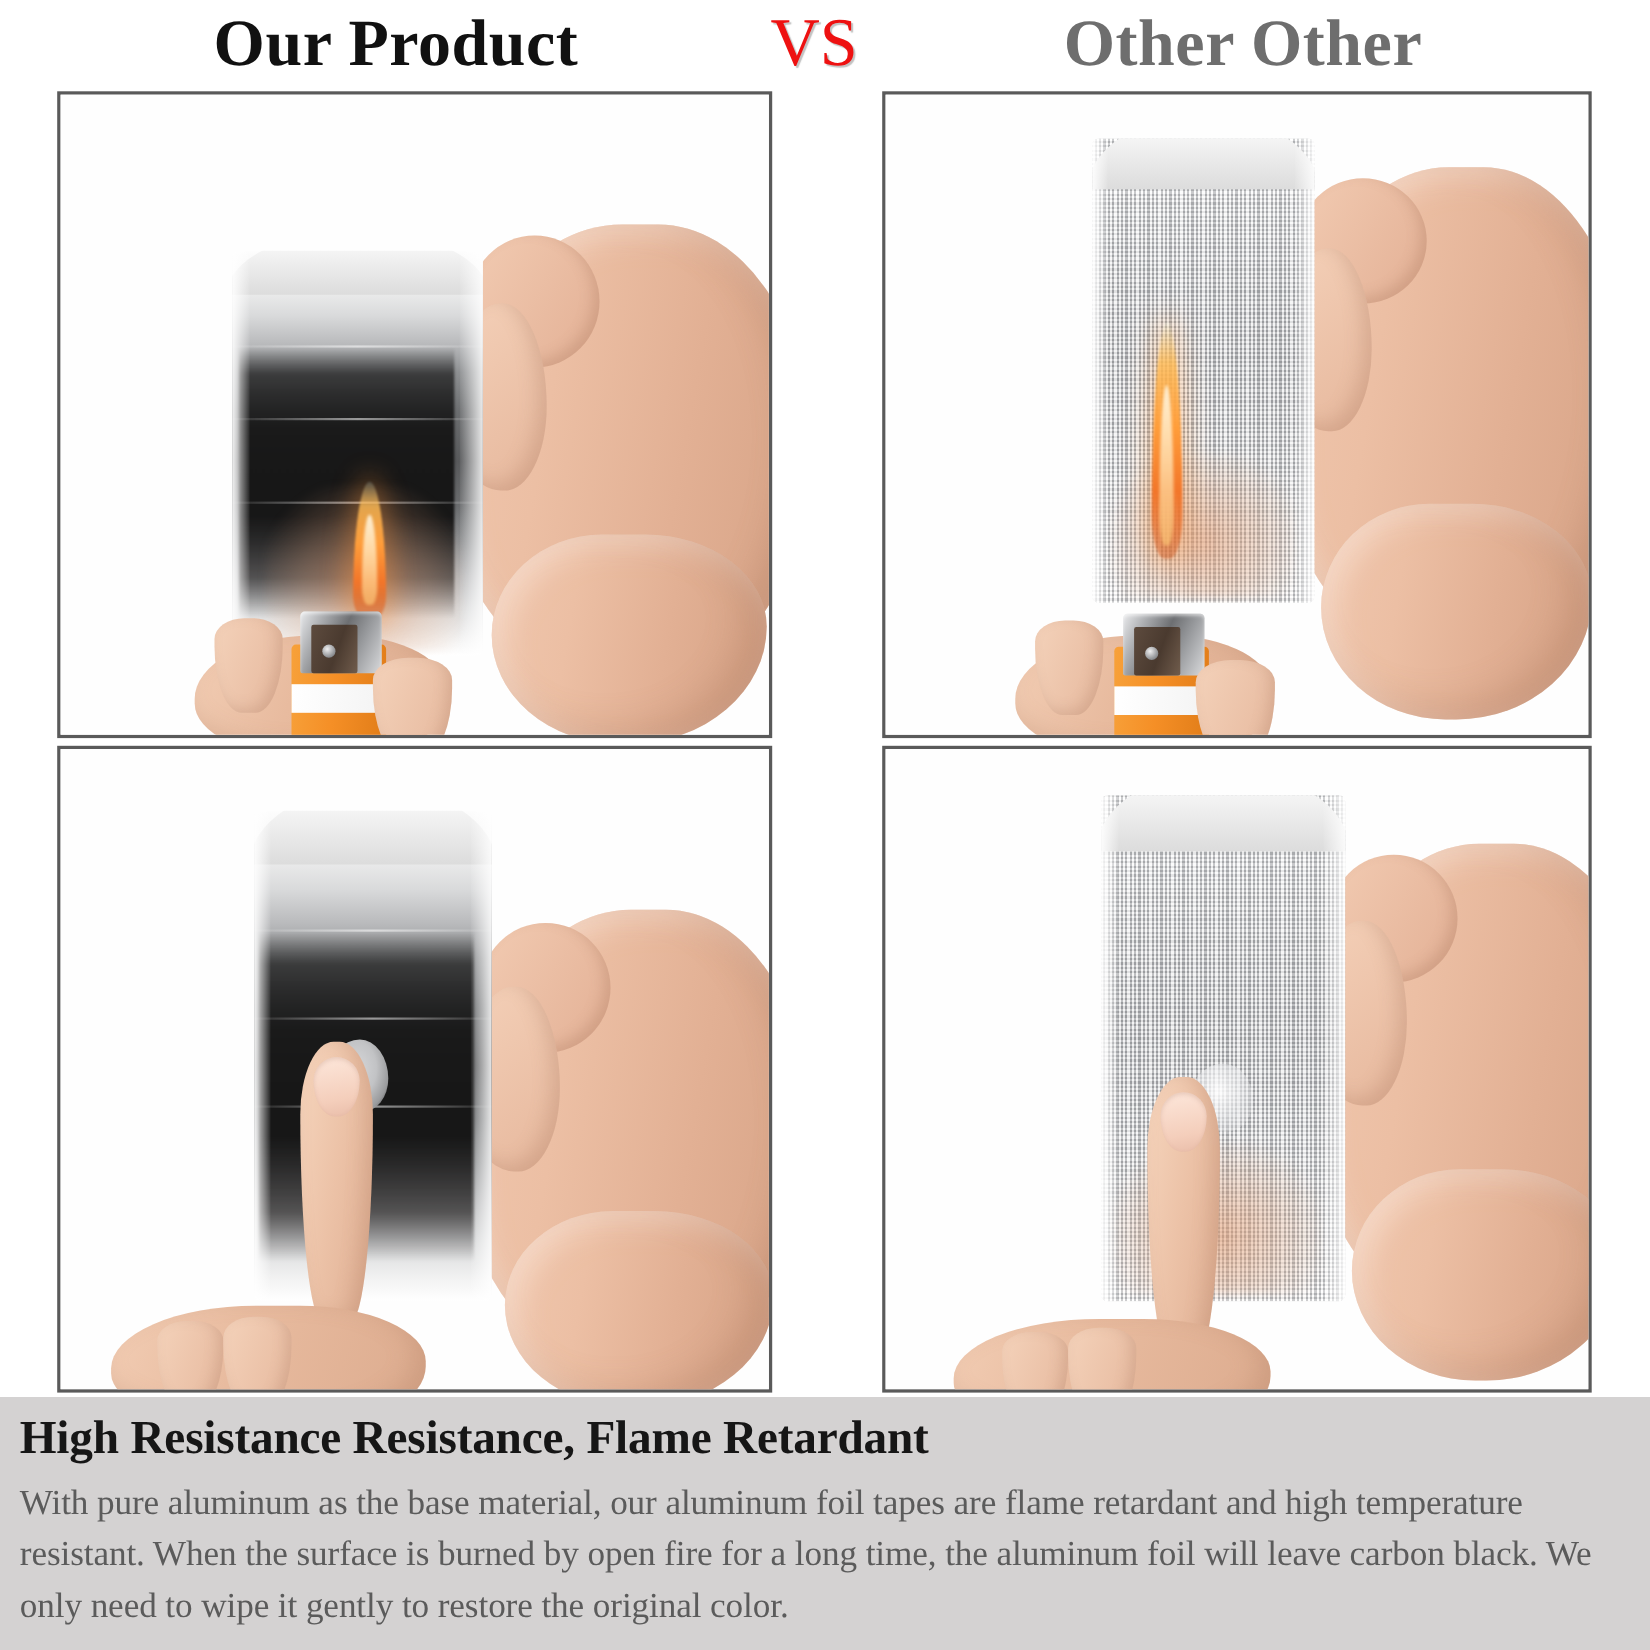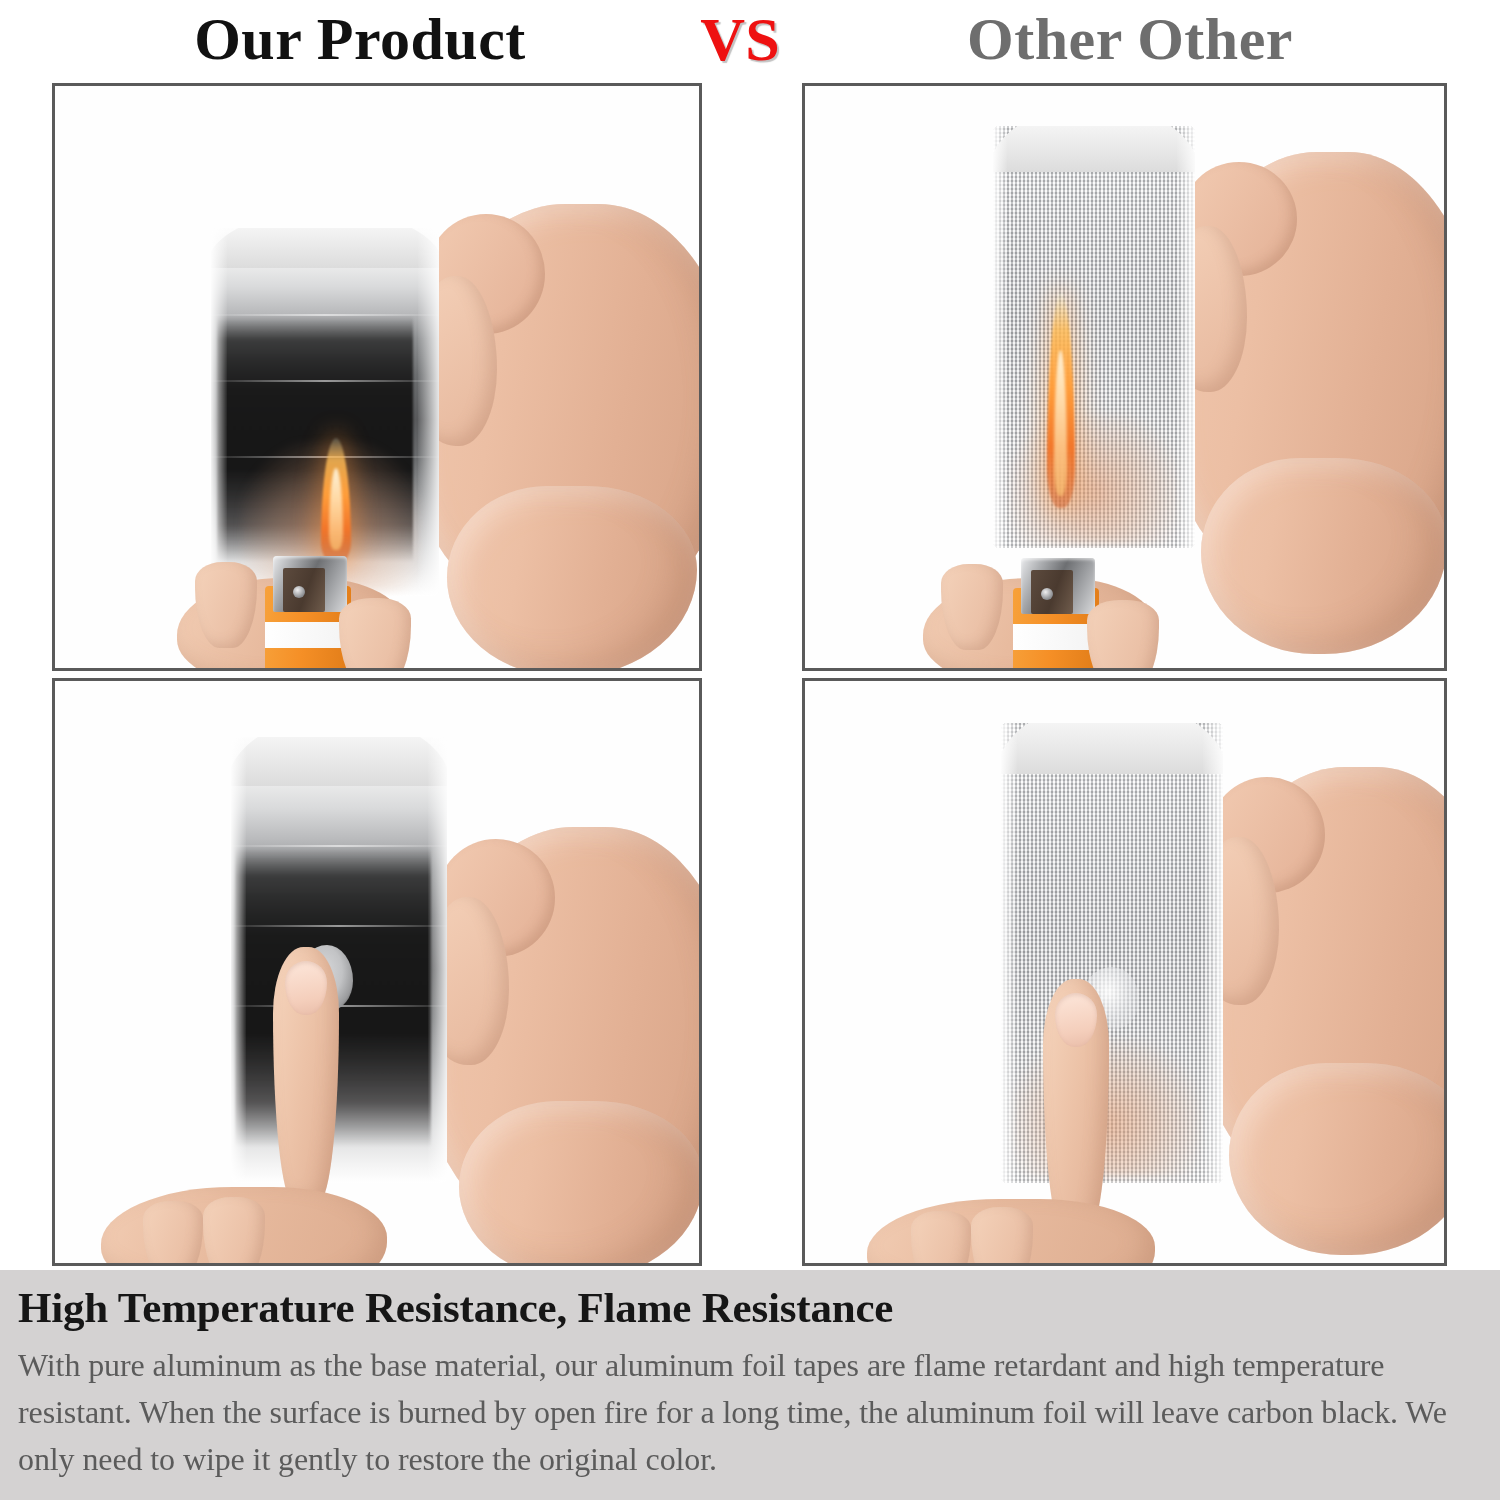--- a/index.html
+++ b/index.html
@@ -18,21 +18,21 @@
     display:flex;align-items:center;justify-content:center;
   }
   .hdr-left{
     width:600px;text-align:center;
     font-size:60px;font-weight:bold;color:#111111;
     letter-spacing:.5px;line-height:1;
     white-space:nowrap;
   }
   .hdr-vs{
     width:160px;text-align:center;
-    font-size:62px;font-weight:bold;color:#ee1111;
+    font-size:62px;font-weight:normal;color:#ee1111;
     line-height:1;
     text-shadow:2px 2px 1px rgba(120,120,120,.45);
     white-space:nowrap;
   }
   .hdr-right{
     width:620px;text-align:center;
     font-size:60px;font-weight:bold;color:#6e6e6e;
     letter-spacing:.5px;line-height:1;
     white-space:nowrap;
   }
@@ -343,17 +343,17 @@
         <div class="point-nail" style="left:250px;top:312px;width:42px;height:54px;"></div>
         <div class="lower-hand" style="left:62px;top:518px;width:288px;height:104px;"></div>
         <div class="finger" style="left:106px;top:530px;width:60px;height:78px;"></div>
         <div class="finger" style="left:166px;top:526px;width:62px;height:84px;"></div>
       </div>
     </div>
 
   </div>
 
   <div class="caption">
-    <div class="caption-title">High Temperature Resistance, Flame Resistance</div>
+    <div class="caption-title">High Resistance Resistance, Flame Retardant</div>
     <div class="caption-body">With pure aluminum as the base material, our aluminum foil tapes are flame retardant and high temperature resistant. When the surface is burned by open fire for a long time, the aluminum  foil will leave carbon black. We only need to wipe it gently to restore the original color.</div>
   </div>
 
 </div>
 
 </body></html>

